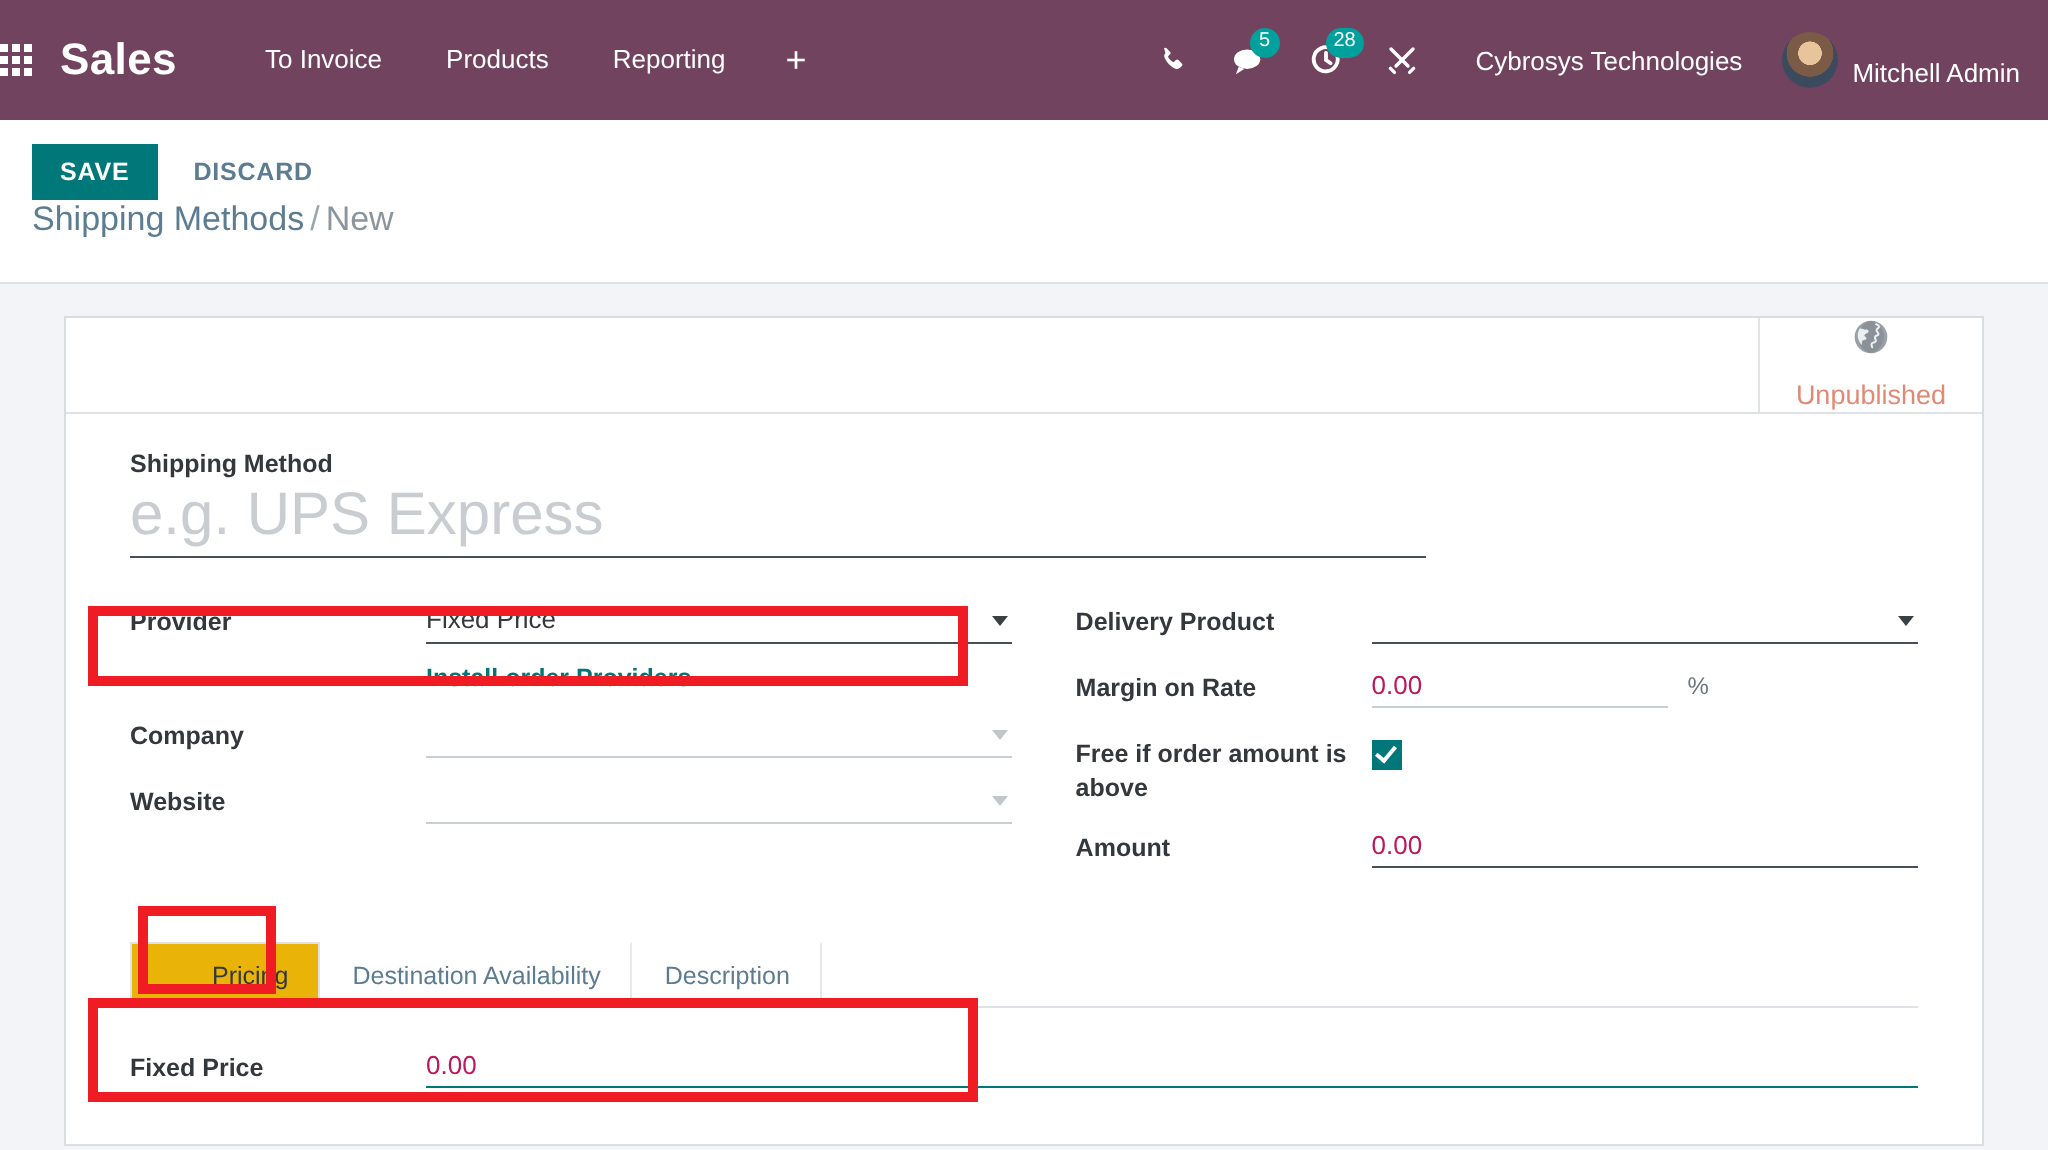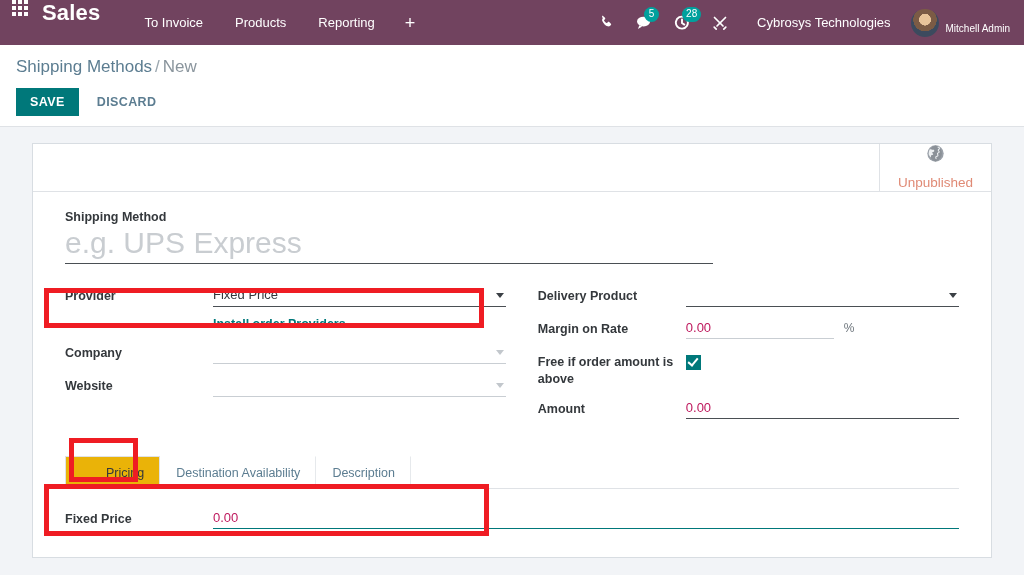--- a/index.html
+++ b/index.html
@@ -6,24 +6,25 @@
   html, body {
     margin: 0; padding: 0;
     width: 1024px; height: 575px;
     background: #f2f4f7;
     font-family: "Liberation Sans", sans-serif;
     overflow: hidden;
   }
 
   
   #navbar {
-    height: 45px;
+    height: 60px;
     background: #71435f;
     display: flex;
-    padding: 0 14px 0 12px;
+    align-items: center;
+    padding: 0 14px 0 0;
     color: #fff;
     position: relative;
   }
   .apps-grid {
     display: grid;
     grid-template-columns: repeat(3, 4px);
     grid-template-rows: repeat(3, 4px);
     gap: 2px;
     margin-right: 14px;
     cursor: pointer;
@@ -84,21 +85,21 @@
     padding-left: 6px;
     cursor: pointer;
   }
   #avatar {
     width: 28px; height: 28px;
     border-radius: 50%;
     overflow: hidden;
     background: radial-gradient(circle at 50% 38%, #e8c49a 0 26%, #7b5b45 27% 52%, #3c4a5e 53% 100%);
     flex: 0 0 auto;
   }
-  #user-name { font-size: 10px; white-space: nowrap; margin-top: 12px; }
+  #user-name { font-size: 13px; white-space: nowrap; margin-top: 12px; }
 
   
   #control-panel {
     background: #fff;
     padding: 12px 16px 10px 16px;
     border-bottom: 1px solid #dfe2e6;
   }
   #breadcrumb { font-size: 17px; color: #5c7d91; margin-bottom: 11px; }
   #breadcrumb .crumb-main { color: #5c7d91; cursor: pointer; }
   #breadcrumb .sep { color: #9aa6ae; margin: 0 3px; }
@@ -367,26 +368,26 @@
     <div id="company-name">Cybrosys Technologies</div>
 
     <div id="user-menu">
       <div id="avatar"></div>
       <span id="user-name">Mitchell Admin</span>
     </div>
   </div>
 </div>
 
 <div id="control-panel">
-  <div id="breadcrumb">
-    <span class="crumb-main">Shipping Methods</span><span class="sep">/</span><span class="crumb-current">New</span>
-  </div>
   <div id="btn-row">
     <button id="save-btn">SAVE</button>
     <button id="discard-btn">DISCARD</button>
+  </div>
+  <div id="breadcrumb">
+    <span class="crumb-main">Shipping Methods</span><span class="sep">/</span><span class="crumb-current">New</span>
   </div>
 </div>
 
 <div id="sheet-wrap">
   <div id="sheet">
 
     <div id="statusbar">
       <div id="unpublished-btn">
         <span id="globe-icon">
           <svg width="19" height="19" viewBox="0 0 20 20">

